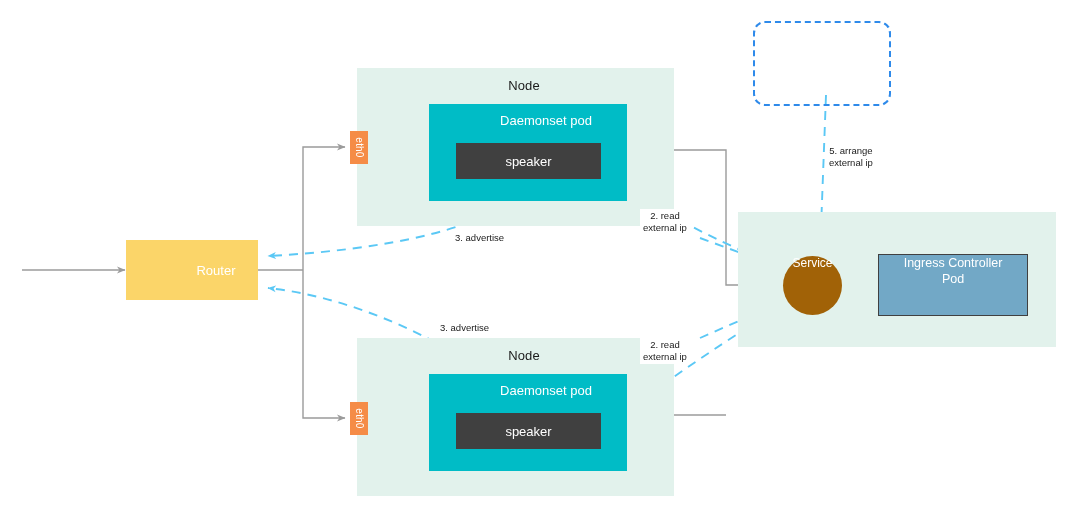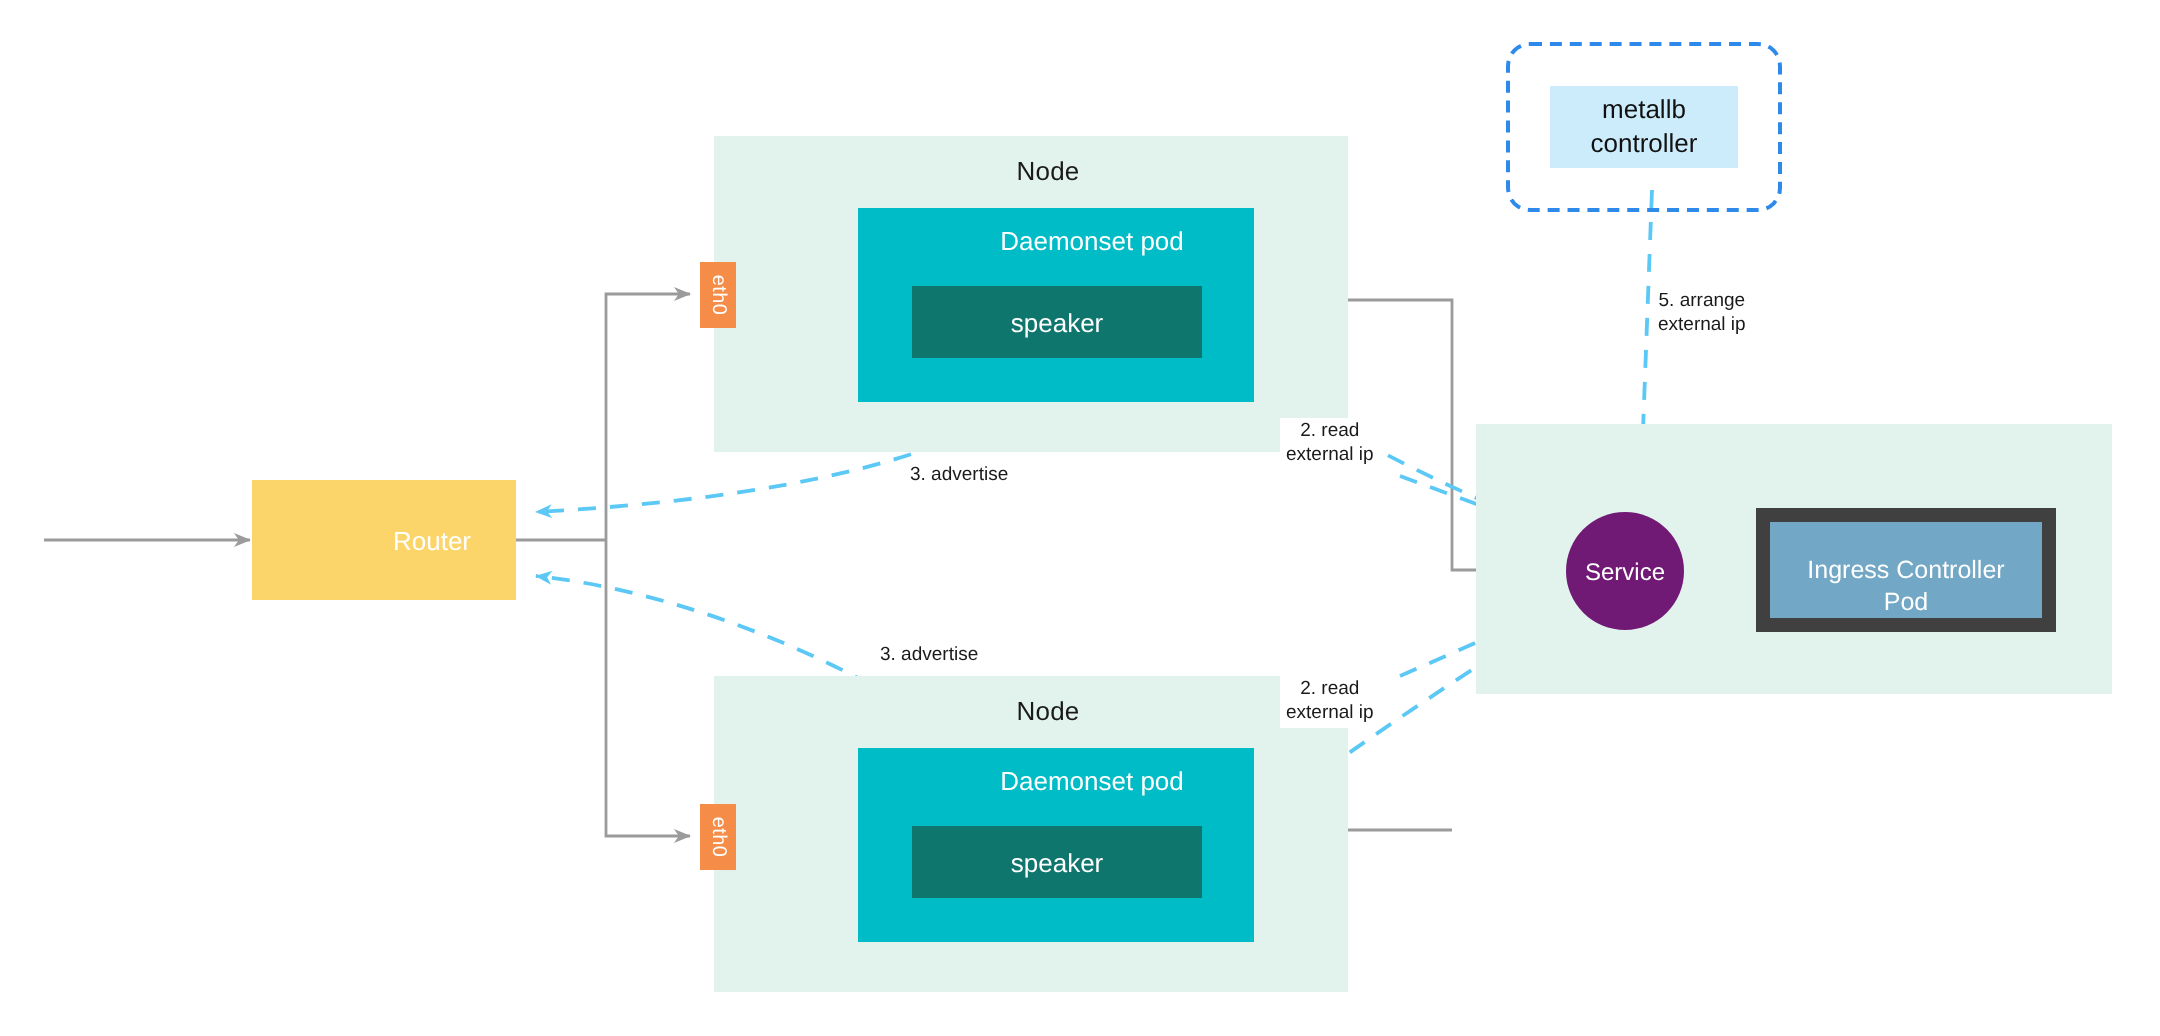--- a/index.html
+++ b/index.html
@@ -50,21 +50,21 @@
     background: #00BCC6;
     align-items: flex-start;
   }
   .daemonset-label {
     margin-top: 9px;
     font-size: 13px;
     color: #ffffff;
     margin-left: 36px;
   }
   .speaker {
-    background: #0f766e;
+    background: #404040;
     align-items: center;
   }
   .speaker-label {
     font-size: 13px;
     color: #ffffff;
   }
   .router {
     background: #FBD569;
     align-items: center;
     padding-left: 48px;
@@ -96,35 +96,34 @@
     flex-direction: column;
     justify-content: center;
   }
   .metallb-label {
     font-size: 13px;
     color: #111111;
     line-height: 1.25;
     text-align: center;
   }
   .service {
-    background: #701a75;
+    background: #a16207;
     border-radius: 50%;
-    align-items: center;
     z-index: 5;
   }
   .service-label {
     font-size: 12px;
     color: #ffffff;
   }
   .ingress {
     background: #72A8C6;
-    border: 7px solid #404040;
+    border: 1px solid #404040;
     align-items: center;
     flex-direction: column;
-    justify-content: flex-end;
+    justify-content: flex-start;
   }
   .ingress-label {
     font-size: 12.5px;
     color: #ffffff;
     line-height: 1.3;
     text-align: center;
   }
 
   
   .caption {
@@ -214,26 +213,20 @@
   </div>
   <div class="box eth" style="left:350px; top:402px; width:18px; height:33px;">
     <div class="eth-label">eth0</div>
   </div>
 
   <div class="box router" style="left:126px; top:240px; width:132px; height:60px;">
     <div class="router-label">Router</div>
   </div>
 
   <div class="box dashed-ns" style="left:753px; top:21px; width:138px; height:85px;"></div>
-  <div class="box metallb" style="left:775px; top:43px; width:94px; height:41px;">
-    <div class="metallb-label">
-      <span>metallb</span><br>
-      <span>controller</span>
-    </div>
-  </div>
 
   <div class="box ns-region" style="left:738px; top:212px; width:318px; height:135px;"></div>
   <div class="box service" style="left:783px; top:256px; width:59px; height:59px;">
     <div class="service-label">Service</div>
   </div>
   <div class="box ingress" style="left:878px; top:254px; width:150px; height:62px;">
     <div class="ingress-label">
       <span>Ingress Controller</span><br>
       <span>Pod</span>
     </div>

